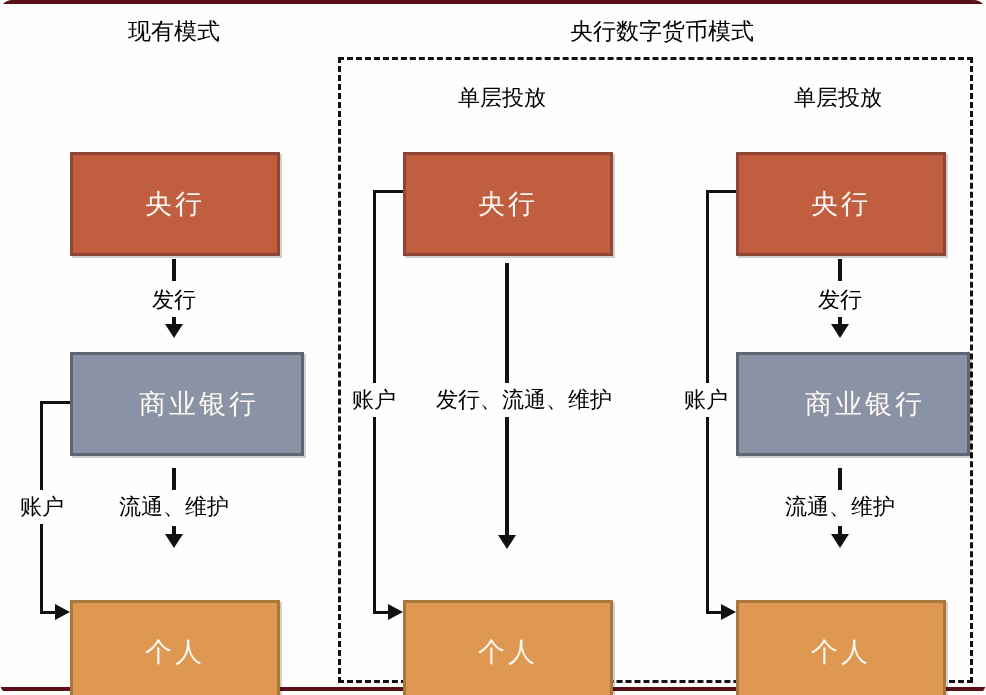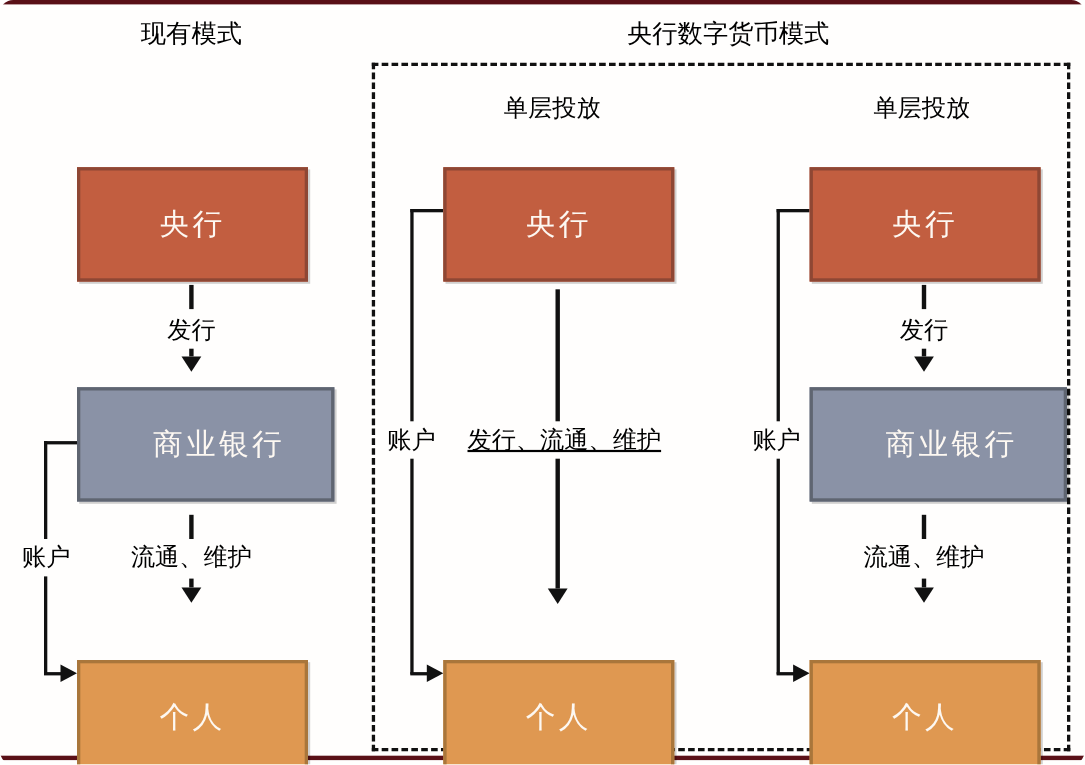--- a/index.html
+++ b/index.html
@@ -82,21 +82,21 @@
 
   <div class="seg" style="left:505px; top:263px; width:4px; height:272px;"></div>
   <div class="tri-down" style="left:498px; top:535px;"></div>
 
   <div class="seg" style="left:373px; top:190px; width:30px; height:3px;"></div>
   <div class="seg" style="left:373px; top:190px; width:3px; height:423px;"></div>
   <div class="seg" style="left:373px; top:611px; width:19px; height:3px;"></div>
   <div class="tri-right" style="left:388px; top:604px;"></div>
 
   <div class="flow-label" style="left:374px; top:400px;">账户</div>
-  <div class="flow-label" style="left:513px; top:400px;text-decoration:underline;">发行、流通、维护</div>
+  <div class="flow-label" style="left:524px; top:400px;">发行、流通、维护</div>
 
   <div class="node red colB row1">央行</div>
   <div class="node orange colB row3">个人</div>
 
   <div class="seg" style="left:838px; top:259px; width:4px; height:22px;"></div>
   <div class="seg" style="left:838px; top:316px; width:4px; height:8px;"></div>
   <div class="tri-down" style="left:831px; top:324px;"></div>
 
   <div class="seg" style="left:838px; top:468px; width:4px; height:22px;"></div>
   <div class="seg" style="left:838px; top:526px; width:4px; height:8px;"></div>

